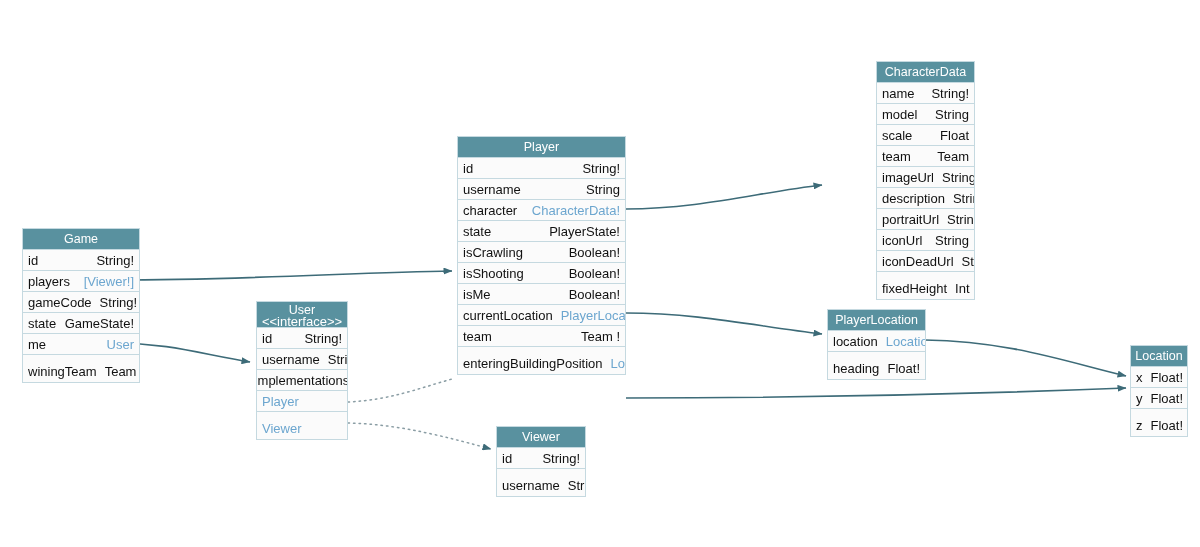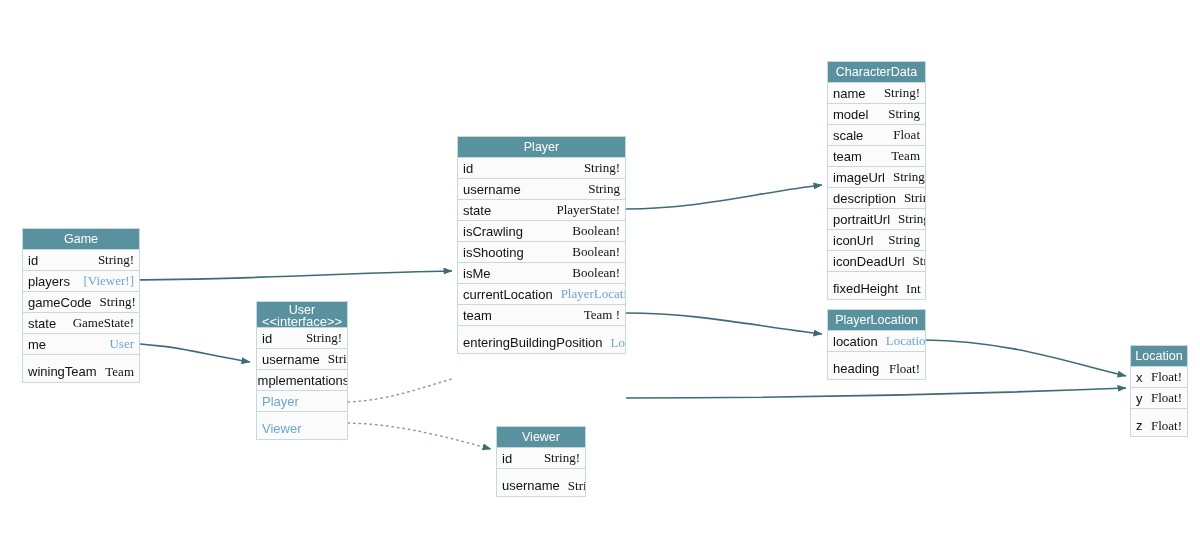--- a/index.html
+++ b/index.html
@@ -48,21 +48,21 @@
     align-items:center;
     justify-content:space-between;
     padding:0 5px;
     font-size:13px;
     color:#111111;
     white-space:nowrap;
     overflow:hidden;
   }
   .row:last-child{border-bottom:none;margin-top:6px;}
   .row .fname{flex:0 0 auto;}
-  .row .ftype{flex:0 0 auto;margin-left:8px;font-family:Liberation Serif, serif;}
+  .row .ftype{flex:0 0 auto;margin-left:8px;}
   .row.center{justify-content:center;}
   .row.single{justify-content:flex-start;}
   .link{color:#6ca6cf;}
   .row .ftype.link{color:#6ca6cf;}
 </style>
 </head>
 <body>
 
 <div id="canvas">
 
@@ -147,20 +147,24 @@
     <div class="hdr">Player</div>
     <div class="row">
       <span class="fname">id</span>
       <span class="ftype">String!</span>
     </div>
     <div class="row">
       <span class="fname">username</span>
       <span class="ftype">String</span>
     </div>
     <div class="row">
+      <span class="fname">character</span>
+      <span class="ftype link">CharacterData!</span>
+    </div>
+    <div class="row">
       <span class="fname">state</span>
       <span class="ftype">PlayerState!</span>
     </div>
     <div class="row">
       <span class="fname">isCrawling</span>
       <span class="ftype">Boolean!</span>
     </div>
     <div class="row">
       <span class="fname">isShooting</span>
       <span class="ftype">Boolean!</span>
@@ -188,21 +192,21 @@
     <div class="row">
       <span class="fname">id</span>
       <span class="ftype">String!</span>
     </div>
     <div class="row">
       <span class="fname">username</span>
       <span class="ftype">String</span>
     </div>
   </div>
 
-  <div class="uml" style="left:827px;top:61px;width:99px;">
+  <div class="uml" style="left:876px;top:61px;width:99px;">
     <div class="hdr">CharacterData</div>
     <div class="row">
       <span class="fname">name</span>
       <span class="ftype">String!</span>
     </div>
     <div class="row">
       <span class="fname">model</span>
       <span class="ftype">String</span>
     </div>
     <div class="row">

